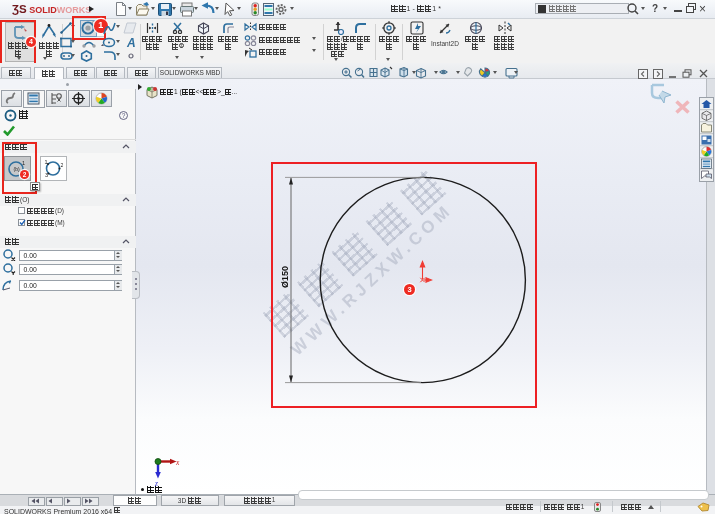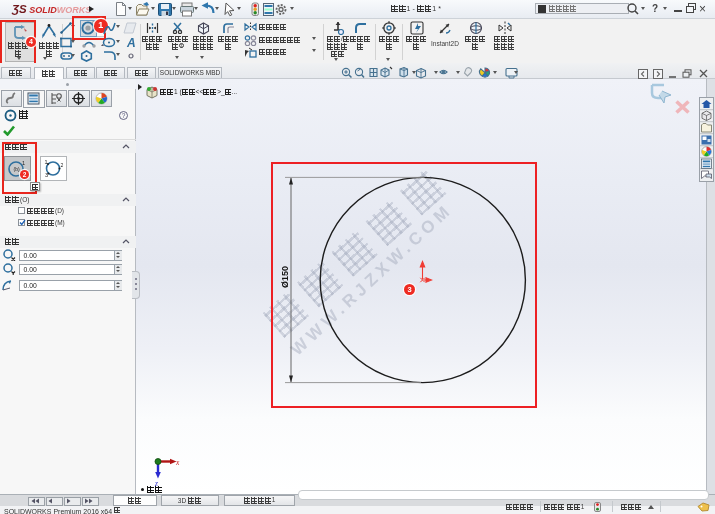--- a/index.html
+++ b/index.html
@@ -13,21 +13,21 @@
 .s7 i{width:6.8px;height:7px;margin-right:1px}
 .s7{font-size:7px;line-height:7px}
 .badge{position:absolute;border-radius:50%;background:#ee2b22;color:#fff;font-weight:bold;text-align:center;box-shadow:0 0 0 1.2px rgba(255,255,255,.85)}
 .rbox{position:absolute;border:2px solid #e8251d}
 .vline{position:absolute;width:1px;background:#d2d2d2}
 .caret{position:absolute;width:0;height:0;border-left:2.5px solid rgba(0,0,0,0);border-right:2.5px solid rgba(0,0,0,0);border-top:3.5px solid #555}
 </style></head>
 <body>
 
 <div class="a" id="titlebar" style="left:0;top:0;width:715px;height:19px;background:linear-gradient(#f8fafc,#e8ecf2);border-bottom:1px solid #cdd2d8"></div>
-<div class="a" style="left:12px;top:2.5px;width:80px;height:14px;font-style:italic;font-weight:bold;font-size:11.5px;color:#70181c;white-space:nowrap">ƷS<span style="font-size:9px;color:#c42525">&nbsp;SOLID</span><span style="font-size:9px;color:#e59a9c">WORKS</span></div>
+<div class="a" style="left:12px;top:2.5px;width:80px;height:14px;font-weight:bold;font-size:11.5px;color:#70181c;white-space:nowrap">ƷS<span style="font-size:9px;color:#c42525">&nbsp;SOLID</span><span style="font-size:9px;color:#e59a9c">WORKS</span></div>
 <div class="a" style="left:89px;top:6px;width:0;height:0;border-top:3.5px solid rgba(0,0,0,0);border-bottom:3.5px solid rgba(0,0,0,0);border-left:5px solid #222"></div>
 
 <svg class="a" style="left:114px;top:1px" width="186" height="16" viewBox="0 0 186 16">
 
   <path d="M2.5 1.5h6l3 3v10h-9z" fill="#fdfdfd" stroke="#7a7f85"></path>
     <path d="M8.5 1.5v3h3" fill="none" stroke="#7a7f85"></path>
 
   <path d="M22.5 5.5l2-2h3l1.5 1.5h4v9h-10.5z" fill="#f5f0e2" stroke="#8a8267"></path>
     <path d="M22.5 14l2.5-6h10l-2.5 6z" fill="#fdfaf0" stroke="#8a8267"></path>
     <path d="M29 3l4-2 2 3-2.5 1" fill="#2f77ad"></path>

